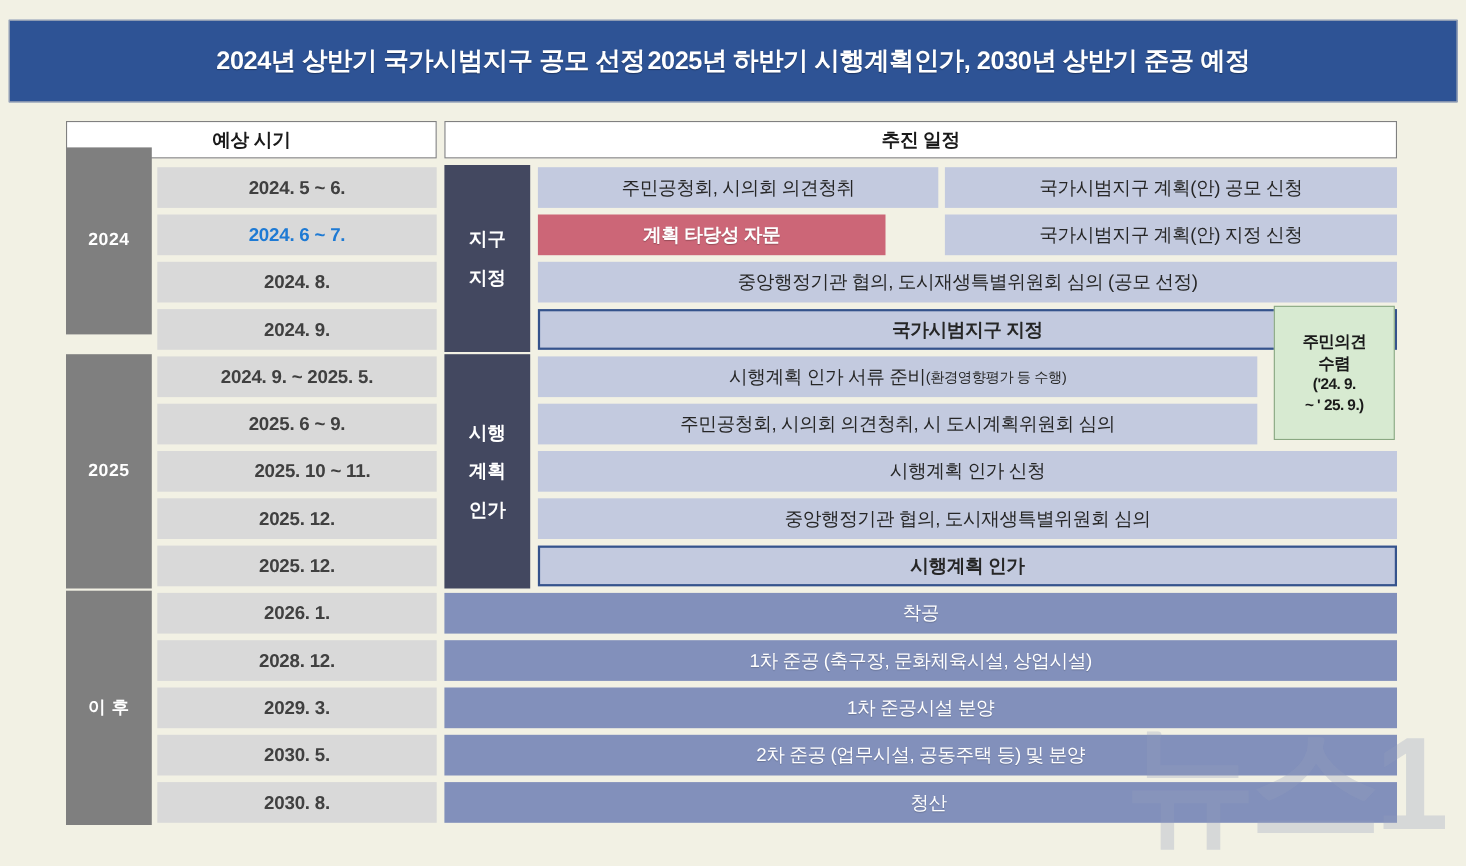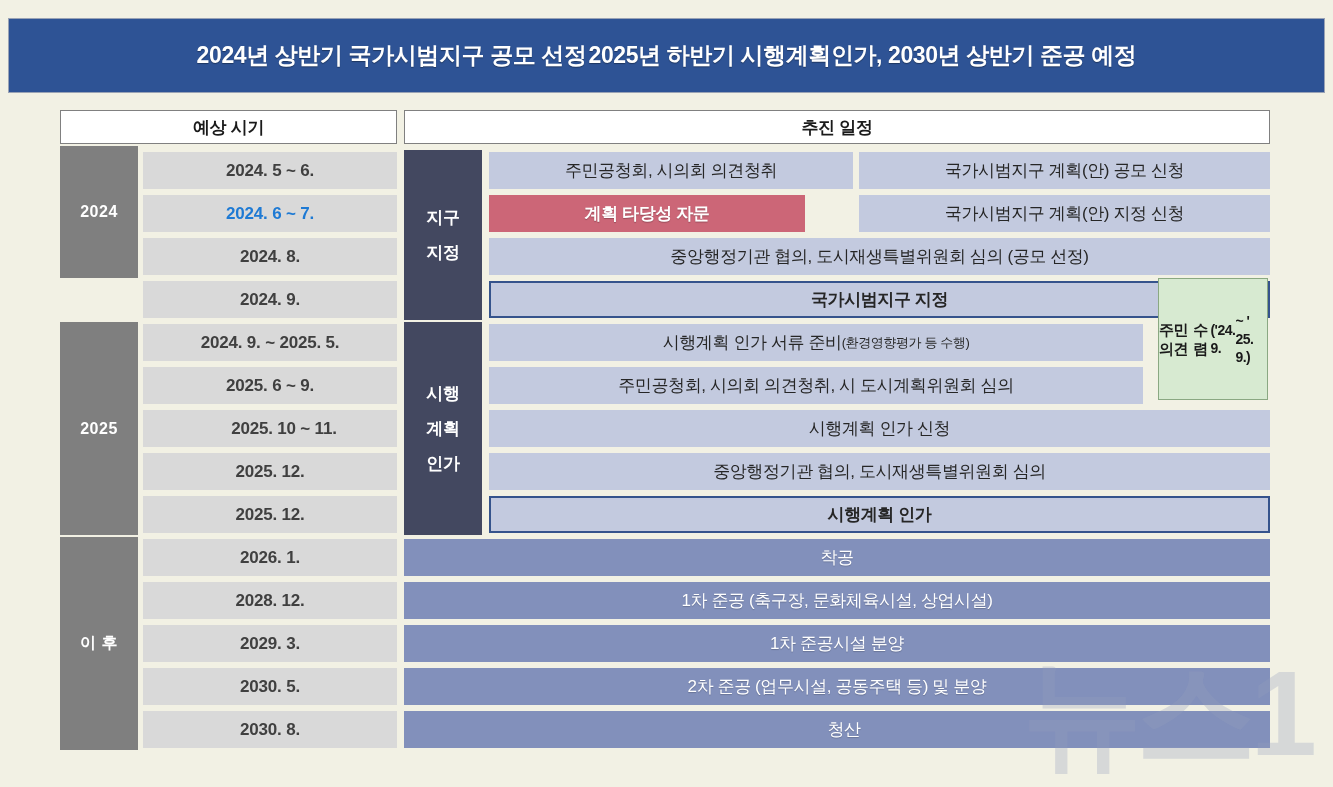--- a/index.html
+++ b/index.html
@@ -141,21 +141,21 @@
   
   .sidenote {
     position: absolute;
     left: 1158px;
     top: 278px;
     width: 110px;
     height: 122px;
     background: #d7ead1;
     border: 1px solid #8aa882;
     display: flex;
-    flex-direction: row;
+    flex-direction: column;
     align-items: center;
     justify-content: center;
     color: #1a1a1a;
     line-height: 1.3;
   }
   .sidenote .sn-t { font-size: 15px; font-weight: 700; letter-spacing: -0.5px; }
   .sidenote .sn-d { font-size: 14px; font-weight: 700; letter-spacing: -0.5px; }
 
   
   .watermark {
@@ -178,21 +178,21 @@
 
   <div class="title-banner">
     <div class="title-line">2024년 상반기 국가시범지구 공모 선정</div>
     <div class="title-line">2025년 하반기 시행계획인가, 2030년 상반기 준공 예정</div>
   </div>
 
   <div class="col-head" id="head-schedule">추진 일정</div>
   <div class="col-head" id="head-period">예상 시기</div>
 
   <div id="body-layer">
-      <div class="year-cell" style="top: 146px; height: 132px;">
+      <div class="year-cell" style="top: 134px; height: 170px;">
         <span>2024</span>
       </div>
       <div class="year-cell" style="top: 322px; height: 213px;">
         <span>2025</span>
       </div>
       <div class="year-cell" style="top: 537px; height: 213px;">
         <span>이 후</span>
       </div>
       <div class="date-cell" style="top: 152px;">2024. 5 ~ 6.</div>
       <div class="date-cell highlight" style="top: 195px;">2024. 6 ~ 7.</div>

